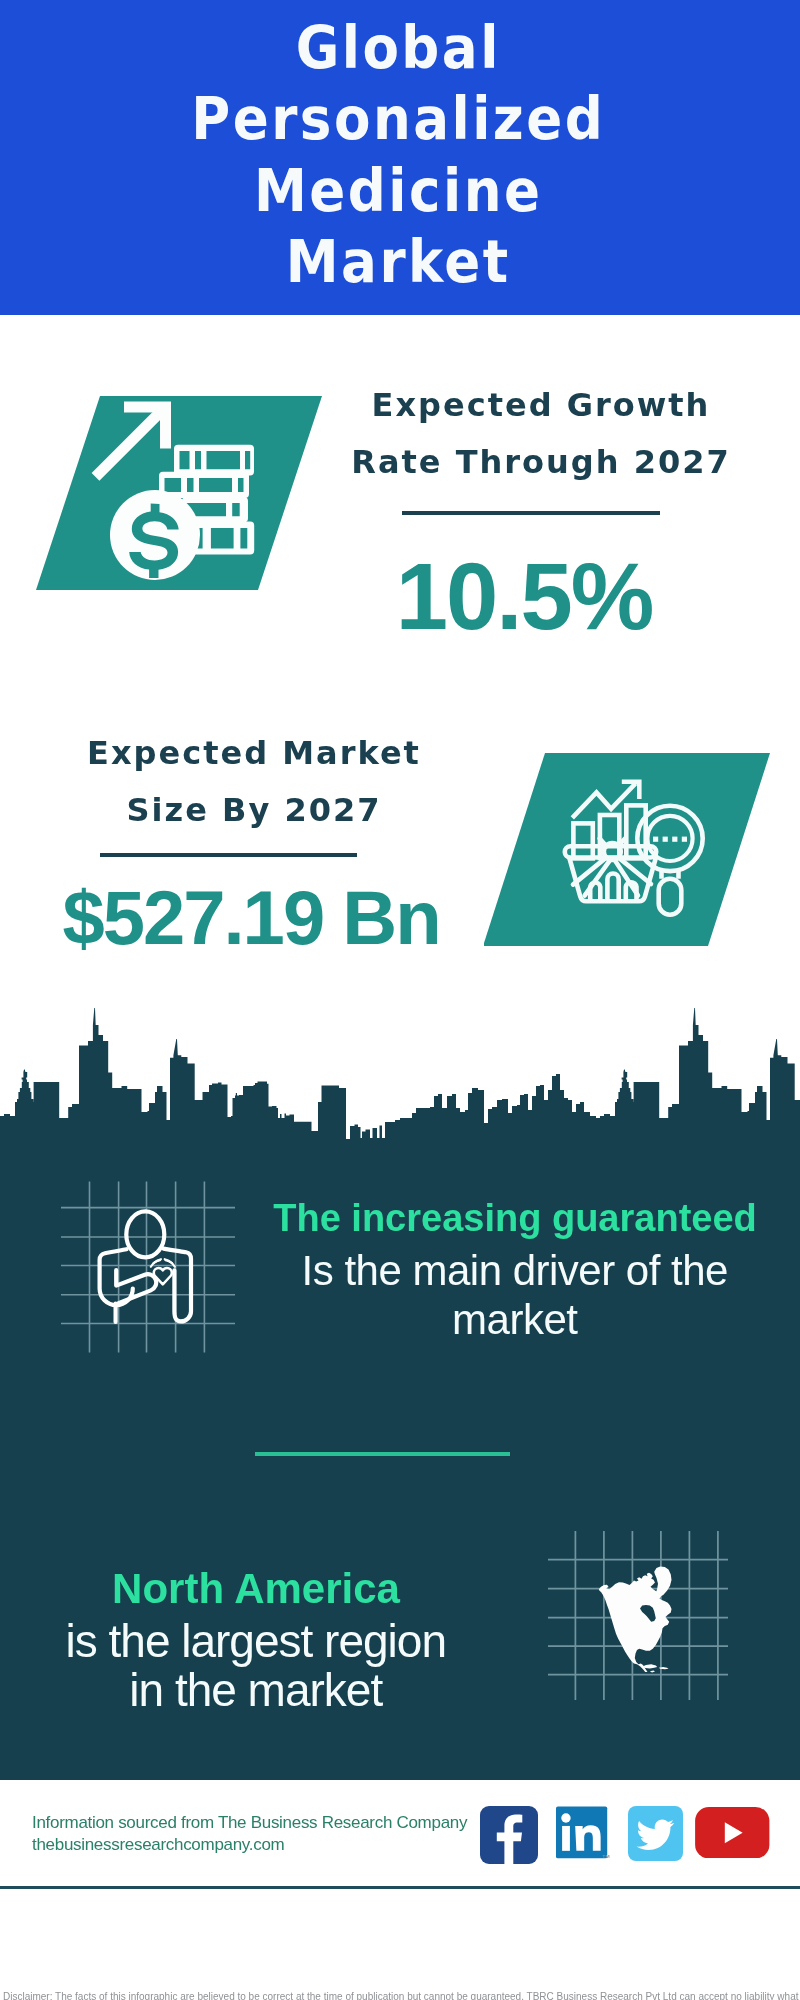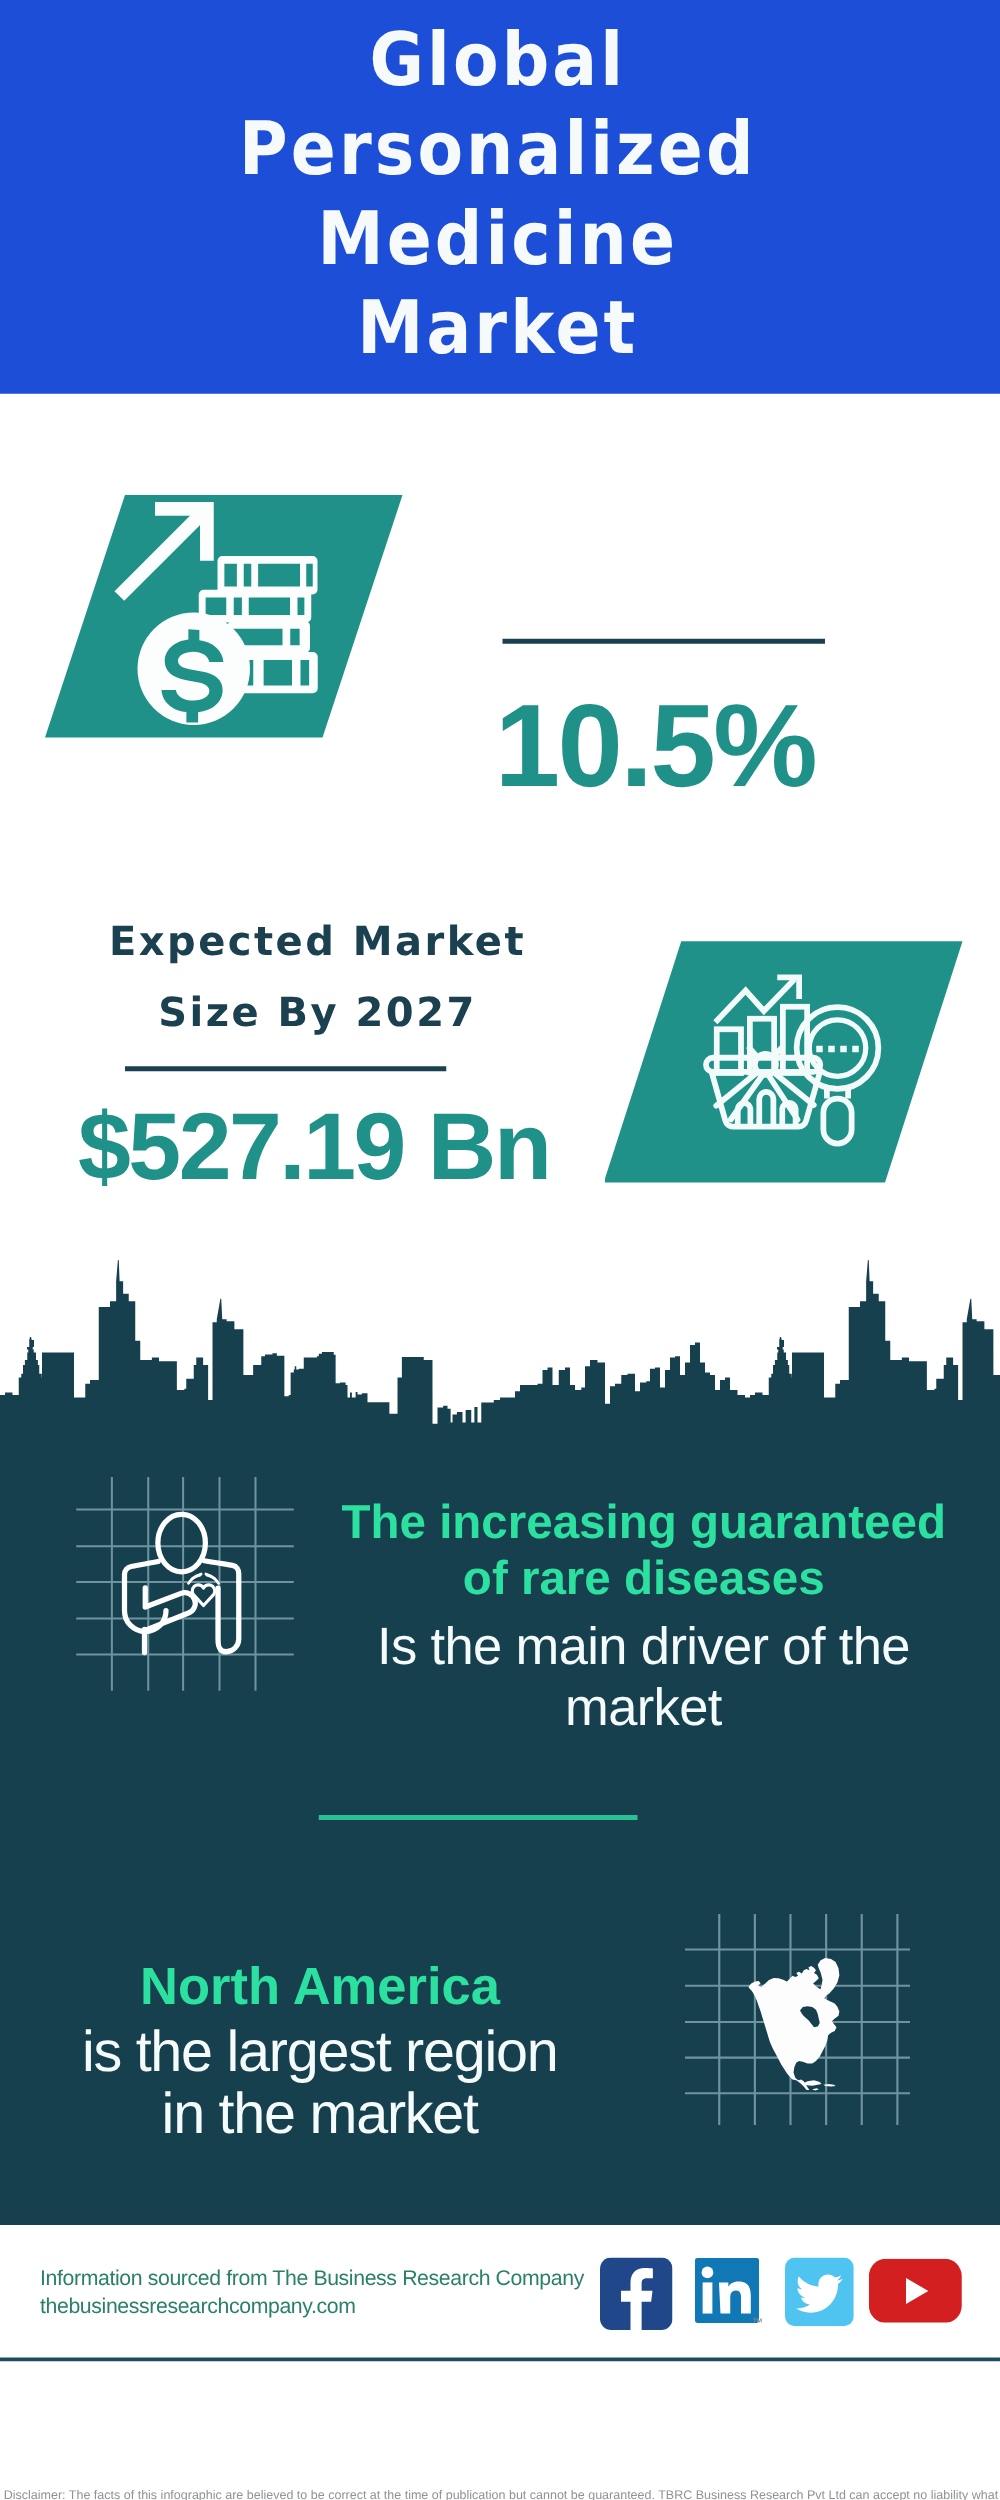--- a/index.html
+++ b/index.html
@@ -102,20 +102,26 @@
     <g>
       <circle cx="119" cy="147" r="45" fill="#fcfdfd"></circle>
       <path fill="#1f9189" d="M123.5,116 v8.2 c10.8,1.3 18.6,8.2 19.2,17.3 h-11.3 c-0.8,-4.9 -5.9,-8.2 -12.7,-8.2
             c-6.9,0 -12.3,3 -12.3,7.2 c0,3.5 3.1,5.7 10.2,7 l8.8,1.6 c11.1,2 16.7,6.8 16.7,14.9
             c0,9.6 -8.1,16.6 -19.6,17.7 v8.3 h-9.4 v-8.4 c-11.6,-1.3 -19.4,-8.3 -19.9,-17.7 h11.5
             c0.8,5.2 6.5,8.5 13.9,8.5 c7.3,0 12.9,-3.1 12.9,-7.6 c0,-3.7 -3,-5.9 -9.8,-7.1 l-9.4,-1.8
             c-10.8,-2 -16.5,-7.2 -16.5,-14.9 c0,-9.3 7.9,-16.1 18.9,-17.4 v-8.2 z"></path>
     </g>
   </svg>
 
+  <div class="stat1-text">
+    <div class="stat-label">
+      <div>Expected Growth</div>
+      <div>Rate Through 2027</div>
+    </div>
+  </div>
   <div class="stat-rule rule1"></div>
   <div class="stat-value val1">10.5%</div>
 
   <div class="stat2-text">
     <div class="stat-label">
       <div>Expected Market</div>
       <div>Size By 2027</div>
     </div>
   </div>
   <div class="stat-rule rule2"></div>
@@ -177,21 +183,20 @@
       <path d="M107.8,95.4 c-0.8,-1.5 -2.4,-2.5 -4.2,-2.5 c-2.7,0 -4.8,2.2 -4.8,4.9 c0,1 0.3,2 0.8,2.7 l8.2,8.9 l8.2,-8.9 c0.5,-0.7 0.8,-1.7 0.8,-2.7 c0,-2.7 -2.1,-4.9 -4.8,-4.9 c-1.8,0 -3.4,1 -4.2,2.5 z" stroke-width="2.5"></path>
       <path d="M95.8,91.7 a14,14 0 0 1 9.3,-6.5" stroke-width="2.2"></path>
       <path d="M98.6,88 a19,19 0 0 1 7.3,-3.8" stroke-width="2.2"></path>
       <path d="M119.8,91.7 a14,14 0 0 0 -9.3,-6.5" stroke-width="2.2"></path>
       <path d="M117,88 a19,19 0 0 0 -7.3,-3.8" stroke-width="2.2"></path>
     </g>
   </svg>
   <div class="ins1-text">
     <div class="ins-hi">
       <div>The increasing guaranteed</div>
-      <div>of rare diseases</div>
     </div>
     <div class="ins-body">
       <div>Is the main driver of the</div>
       <div>market</div>
     </div>
   </div>
 
   <div class="divider"></div>
 
   <div class="ins2-text">

